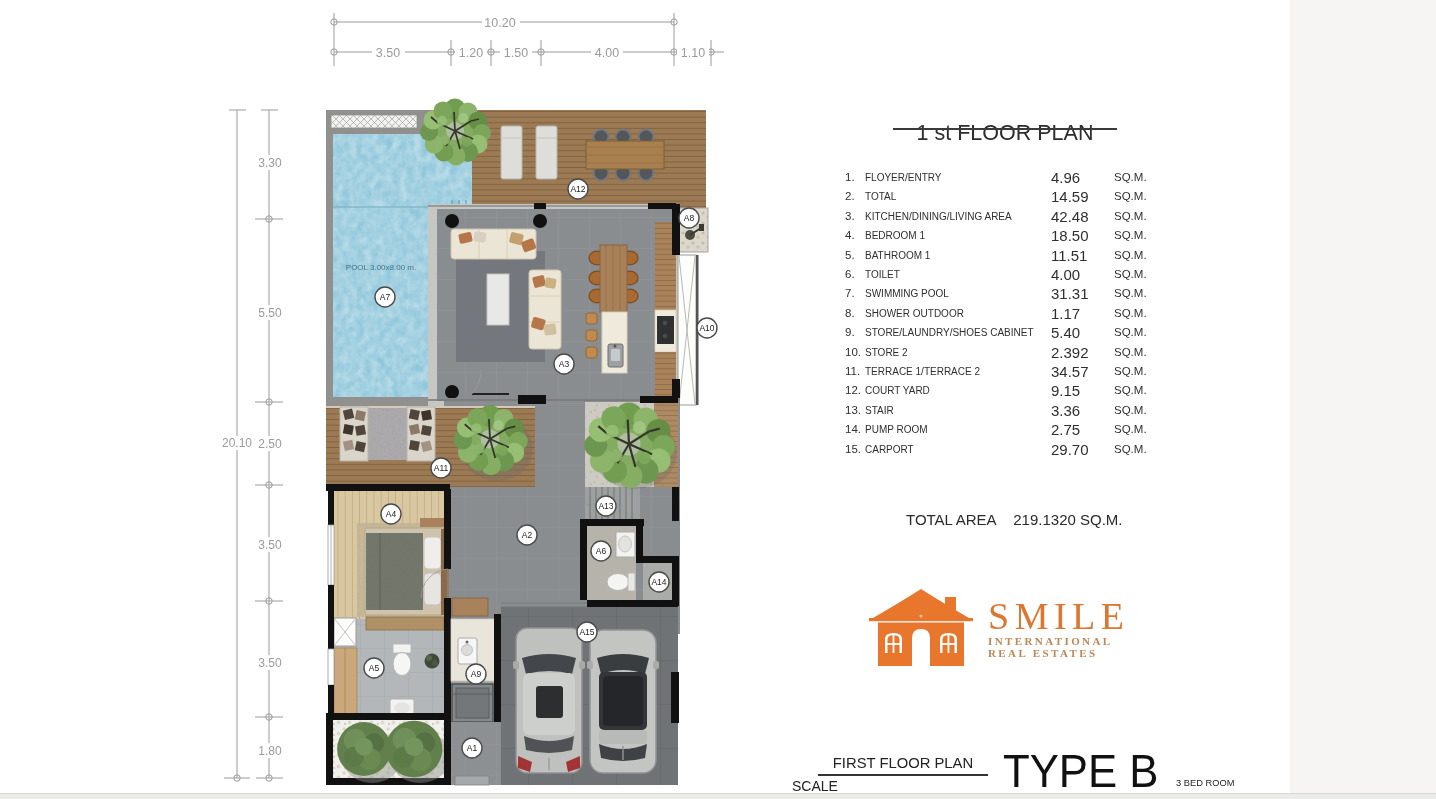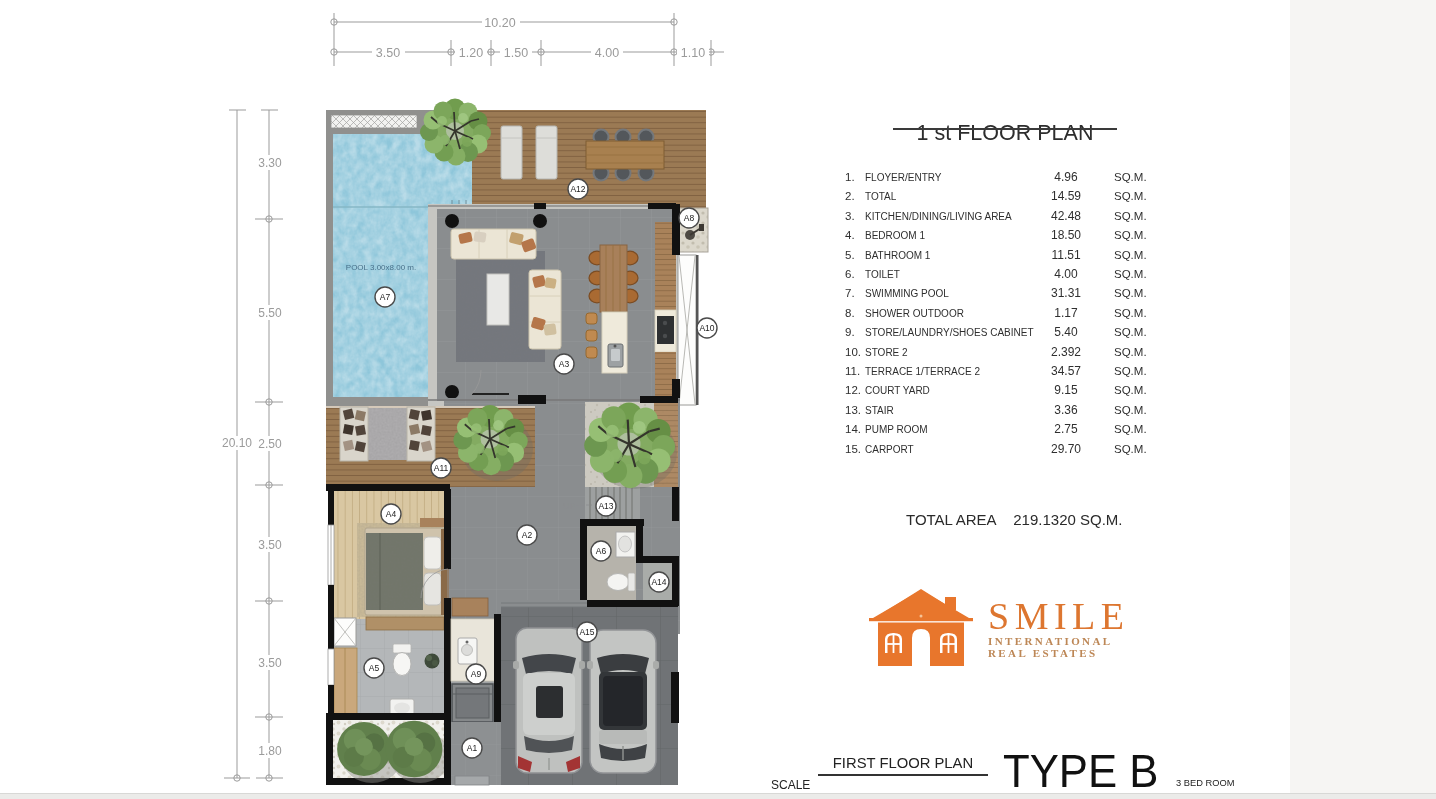--- a/index.html
+++ b/index.html
@@ -624,21 +624,21 @@
     <div>SHOWER OUTDOOR</div>
     <div>STORE/LAUNDRY/SHOES CABINET</div>
     <div>STORE 2</div>
     <div>TERRACE 1/TERRACE 2</div>
     <div>COURT YARD</div>
     <div>STAIR</div>
     <div>PUMP ROOM</div>
     <div>CARPORT</div>
   </div>
 
-<div class="abs" style="left:1051px;top:168px;line-height:19.4px;font-size:12px;color:#2f2f2f;text-align:center;">
+<div class="abs" style="left:1051px;top:168px;line-height:19.4px;font-size:15px;color:#2f2f2f;">
 <div>4.96</div>
     <div>14.59</div>
     <div>42.48</div>
     <div>18.50</div>
     <div>11.51</div>
     <div>4.00</div>
     <div>31.31</div>
     <div>1.17</div>
     <div>5.40</div>
     <div>2.392</div>
@@ -692,19 +692,19 @@
 <div class="abs" style="left:988px;top:594px;font-family:'Liberation Serif',serif;font-size:38px;letter-spacing:5.5px;color:#dd7630;">SMILE</div>
 
 <div class="abs" style="left:988px;top:635px;font-family:'Liberation Serif',serif;font-size:11px;letter-spacing:2.4px;color:#bd8756;font-weight:bold;">INTERNATIONAL</div>
 
 <div class="abs" style="left:988px;top:647px;font-family:'Liberation Serif',serif;font-size:11px;letter-spacing:2.4px;color:#bd8756;font-weight:bold;">REAL ESTATES</div>
 
 <div class="abs" style="left:818px;top:755px;width:170px;text-align:center;font-size:14.8px;color:#222;">FIRST FLOOR PLAN</div>
 
 <div class="abs" style="left:818px;top:774px;width:170px;height:1.5px;background:#333;"></div>
 
-<div class="abs" style="left:771px;top:778px;font-size:12px;color:#222;">SCALE</div>
+<div class="abs" style="left:792px;top:778px;font-size:14px;color:#222;">SCALE</div>
 
 <div class="abs" style="left:960px;top:778px;font-size:8.5px;color:#222;margin-top:32px;">1 : 100</div>
 
 <div class="abs" style="left:1003px;top:744px;font-size:46px;color:#111;transform:scaleX(0.95);transform-origin:left;">TYPE B</div>
 
 <div class="abs" style="left:1176px;top:778px;font-size:9.3px;color:#222;">3 BED ROOM</div>
 
 </body></html>

